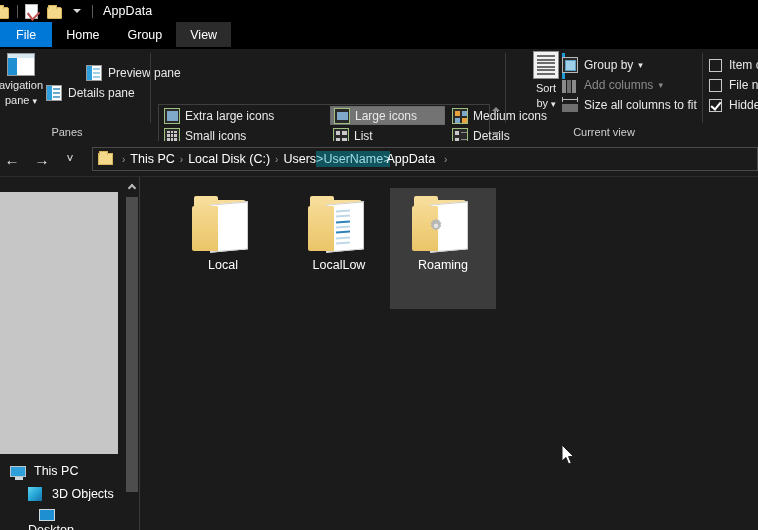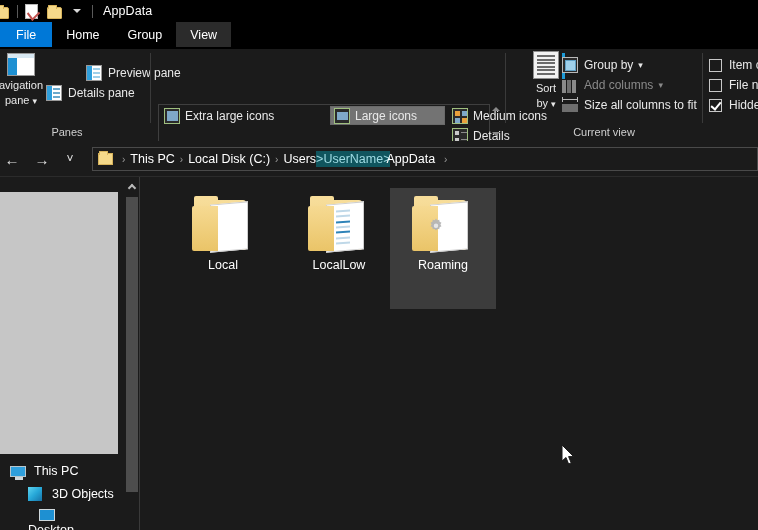--- a/index.html
+++ b/index.html
@@ -425,20 +425,43 @@
       <div class="gal-item" style="left:290px;top:1px;width:125px;">
         <span class="gico" style="border:1px solid #9fbf7f;background:#2a2a2a;">
           <span style="position:absolute;left:2px;top:2px;width:5px;height:5px;background:#e8a13c;"></span>
           <span style="position:absolute;left:9px;top:2px;width:5px;height:5px;background:#7fa8c9;"></span>
           <span style="position:absolute;left:2px;top:9px;width:5px;height:5px;background:#7fa8c9;"></span>
           <span style="position:absolute;left:9px;top:9px;width:5px;height:5px;background:#e8a13c;"></span>
         </span>
         <span>Medium icons</span>
       </div>
 
+      <div class="gal-item" style="left:2px;top:21px;width:165px;">
+        <span class="gico" style="border:1px solid #9fbf7f;background:#2a2a2a;display:grid;grid-template-columns:repeat(3,1fr);gap:1px;padding:2px;">
+          <span style="background:#c9c9c9;"></span>
+            <span style="background:#c9c9c9;"></span>
+            <span style="background:#c9c9c9;"></span>
+          <span style="background:#c9c9c9;"></span>
+            <span style="background:#c9c9c9;"></span>
+            <span style="background:#c9c9c9;"></span>
+          <span style="background:#c9c9c9;"></span>
+            <span style="background:#c9c9c9;"></span>
+            <span style="background:#c9c9c9;"></span>
+        </span>
+        <span>Small icons</span>
+      </div>
+      <div class="gal-item" style="left:171px;top:21px;width:115px;">
+        <span class="gico" style="border:1px solid #9fbf7f;background:#2a2a2a;">
+          <span style="position:absolute;left:2px;top:2px;width:4px;height:4px;background:#c9c9c9;"></span>
+          <span style="position:absolute;left:2px;top:9px;width:4px;height:4px;background:#c9c9c9;"></span>
+          <span style="position:absolute;left:8px;top:2px;width:5px;height:4px;background:#c9c9c9;"></span>
+          <span style="position:absolute;left:8px;top:9px;width:5px;height:4px;background:#c9c9c9;"></span>
+        </span>
+        <span>List</span>
+      </div>
       <div class="gal-item" style="left:290px;top:21px;width:125px;">
         <span class="gico" style="border:1px solid #9fbf7f;background:#2a2a2a;">
           <span style="position:absolute;left:2px;top:2px;width:4px;height:4px;background:#c9c9c9;"></span>
           <span style="position:absolute;left:2px;top:9px;width:4px;height:4px;background:#c9c9c9;"></span>
           <span style="position:absolute;left:8px;top:3px;width:6px;height:1px;background:#8a8a8a;"></span>
           <span style="position:absolute;left:8px;top:10px;width:6px;height:1px;background:#8a8a8a;"></span>
         </span>
         <span>Details</span>
       </div>
 

